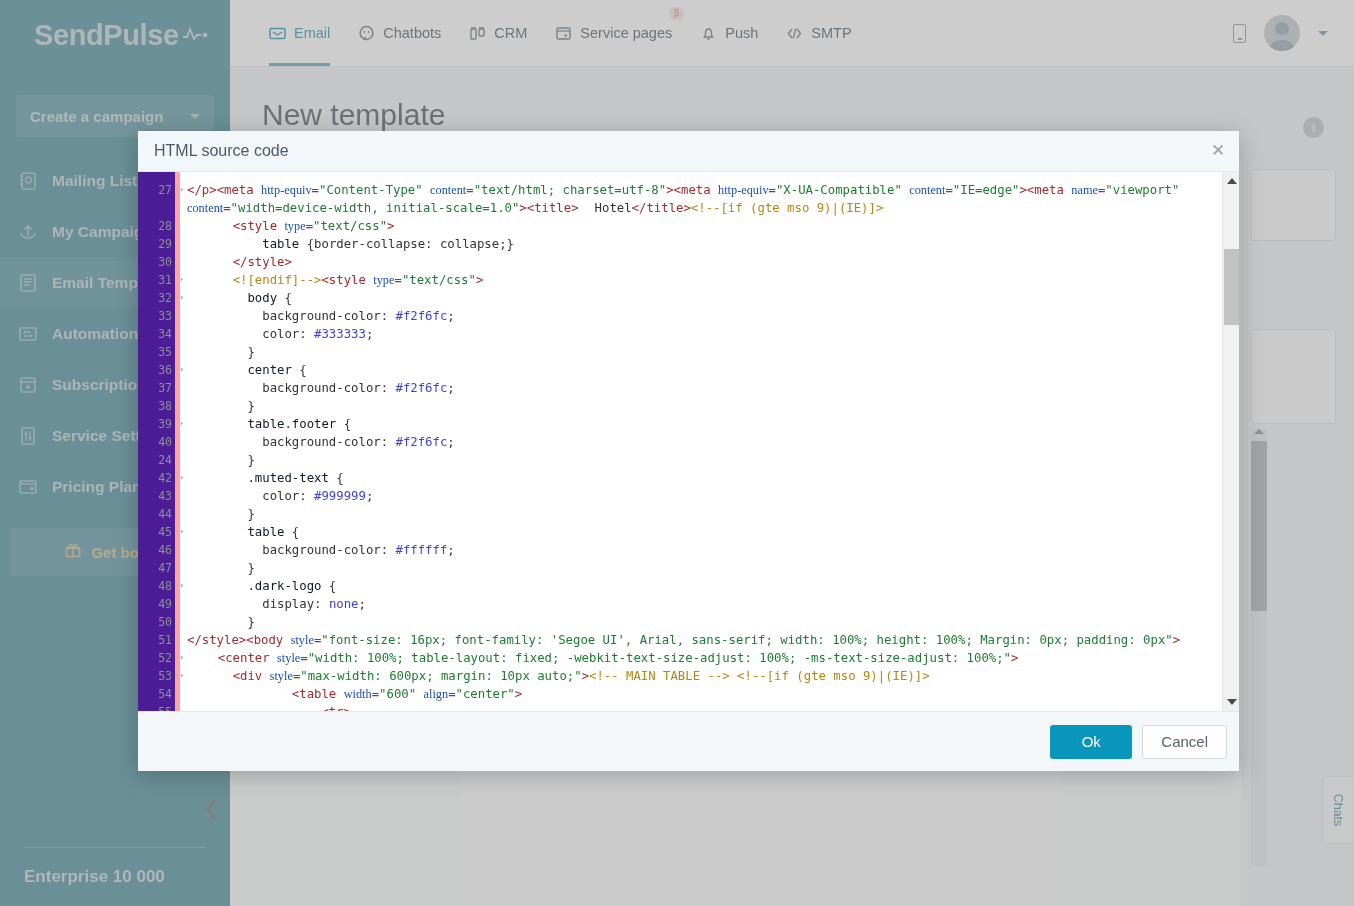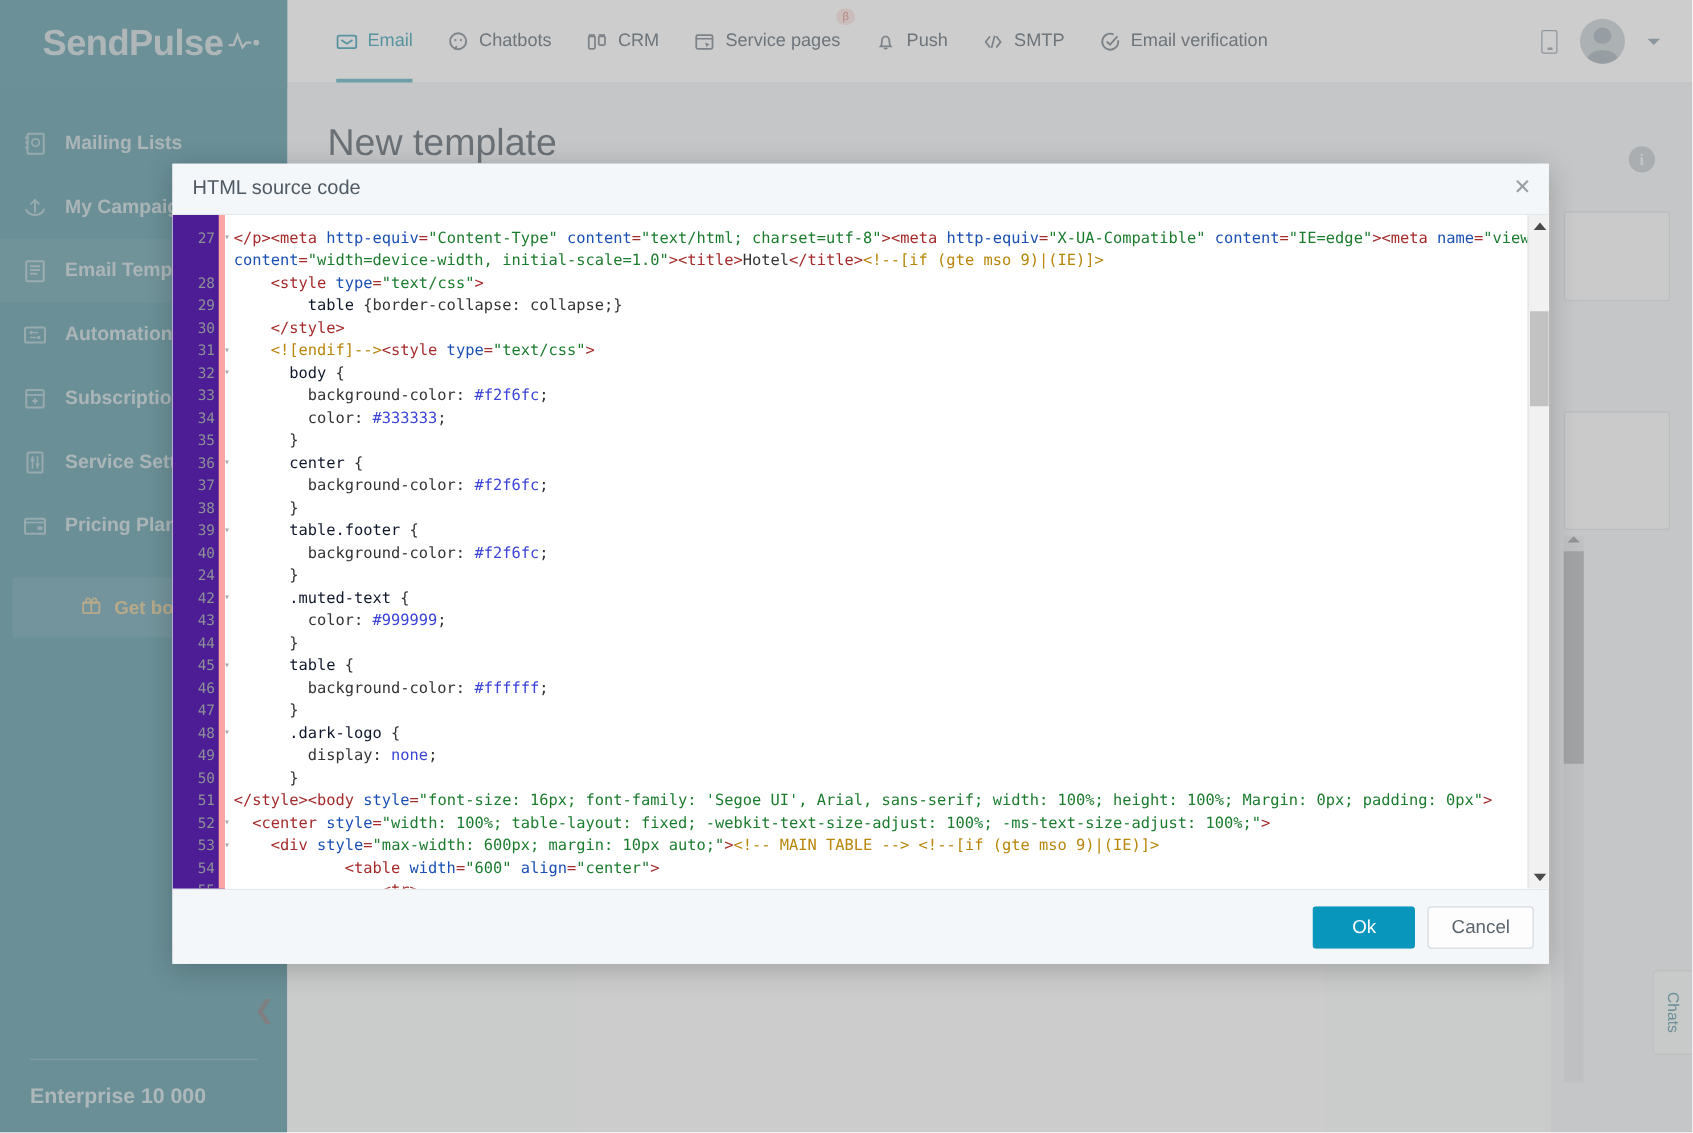--- a/index.html
+++ b/index.html
@@ -222,27 +222,27 @@
   .code {
     flex: 1; padding: 9px 0 0 7px;
     font-family: "DejaVu Sans Mono", monospace;
     font-size: 12.3px; line-height: 18px;
     white-space: pre; color: #333;
     overflow: hidden;
   }
   .cl { height: 18px; }
   
   .t-tag   { color: #a52a2a; }
-  .t-attr  { color: #1a4fb4; }
+  .t-attr  { color: #1a4fb4; font-family: Liberation Serif, serif; }
   .t-val   { color: #1c7c2e; }
   .t-sel   { color: #0f172a; }
   .t-prop  { color: #333333; }
   .t-num   { color: #3b44d6; }
   .t-cmt   { color: #b8860b; }
-  .t-txt   { color: #333333; }
+  .t-txt   { color: #333333; margin-left: 16px; }
   .t-punc  { color: #a52a2a; }
 
   .code-scroll {
     position: absolute; right: 0; top: 0; width: 17px; bottom: 0;
     background: #f1f1f1; border-left: 1px solid #e4e4e4;
   }
   .cs-up, .cs-dn { position: absolute; left: 4px; width: 0; height: 0; }
   .cs-up { top: 6px; border-left: 5px solid transparent; border-right: 5px solid transparent; border-bottom: 6px solid #4a4a4a; }
   .cs-dn { bottom: 6px; border-left: 5px solid transparent; border-right: 5px solid transparent; border-top: 6px solid #4a4a4a; }
   .cs-thumb { position: absolute; left: 1px; top: 62px; width: 15px; height: 74px; background: #c2c2c2; }
@@ -271,20 +271,24 @@
       <div class="sidebar-logo">
         <span class="logo-text">SendPulse</span>
         <span class="logo-mark">
           <svg width="26" height="16" viewBox="0 0 26 16">
               <path d="M1 11 L5 11 L8 3 L12 13 L15 9 L19 9" fill="none" stroke="#cdd9dd" stroke-width="1.8"></path>
               <circle cx="23" cy="9" r="2.3" fill="#cdd9dd"></circle>
             </svg>
         </span>
       </div>
 
+      <div class="create-campaign">
+        <span class="lbl">Create a campaign</span>
+        <span class="caret-d"></span>
+      </div>
 
       <div class="nav-list">
         <div class="nav-item">
           <span class="nav-ico">
             <svg width="20" height="20" viewBox="0 0 20 20">
                 <rect x="4" y="2" width="13" height="16" rx="1.5" fill="none" stroke="#fff" stroke-width="1.6"></rect>
                 <circle cx="10.5" cy="9" r="3" fill="none" stroke="#fff" stroke-width="1.4"></circle>
                 <path d="M2 5h3M2 9h3M2 13h3" stroke="#fff" stroke-width="1.4"></path>
               </svg>
           </span>
@@ -428,29 +432,20 @@
 
         <div class="tb-item">
           <span class="tb-ico">
             <svg width="17" height="17" viewBox="0 0 17 17">
                 <path d="M6 4L2.5 8.5 6 13M11 4l3.5 4.5L11 13M9.8 3.6L7.2 13.4" fill="none" stroke="#7a848d" stroke-width="1.4"></path>
               </svg>
           </span>
           <span>SMTP</span>
         </div>
 
-        <div class="tb-item">
-          <span class="tb-ico">
-            <svg width="17" height="17" viewBox="0 0 17 17">
-                <path d="M14.5 7.2A6.4 6.4 0 1 1 11 2.6" fill="none" stroke="#7a848d" stroke-width="1.5"></path>
-                <path d="M5.4 8.2l2.6 2.5 6-6.6" fill="none" stroke="#7a848d" stroke-width="1.5"></path>
-              </svg>
-          </span>
-          <span>Email verification</span>
-        </div>
       </div>
 
       <div class="tb-right">
         <span class="phone-ico"></span>
         <span class="avatar"></span>
         <span class="avatar-caret"></span>
       </div>
     </div>
 
     <div class="main">

